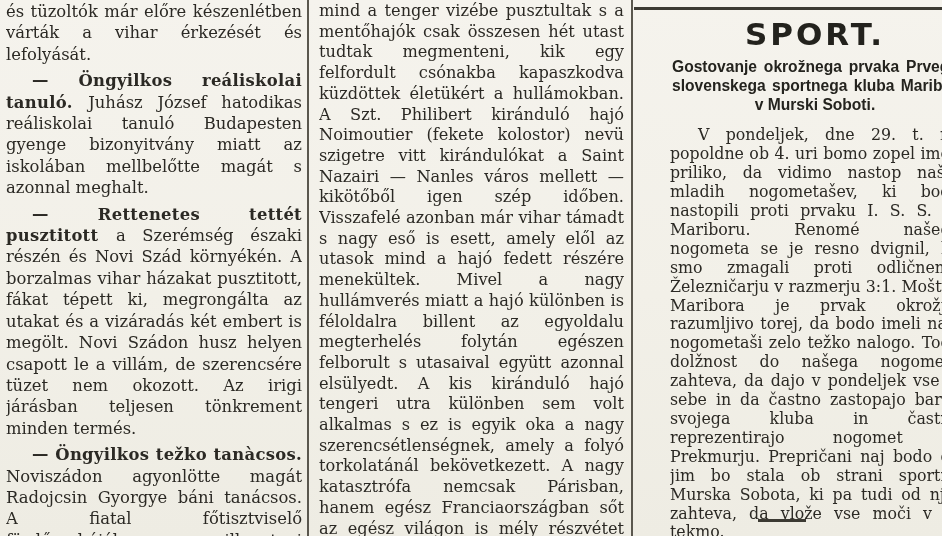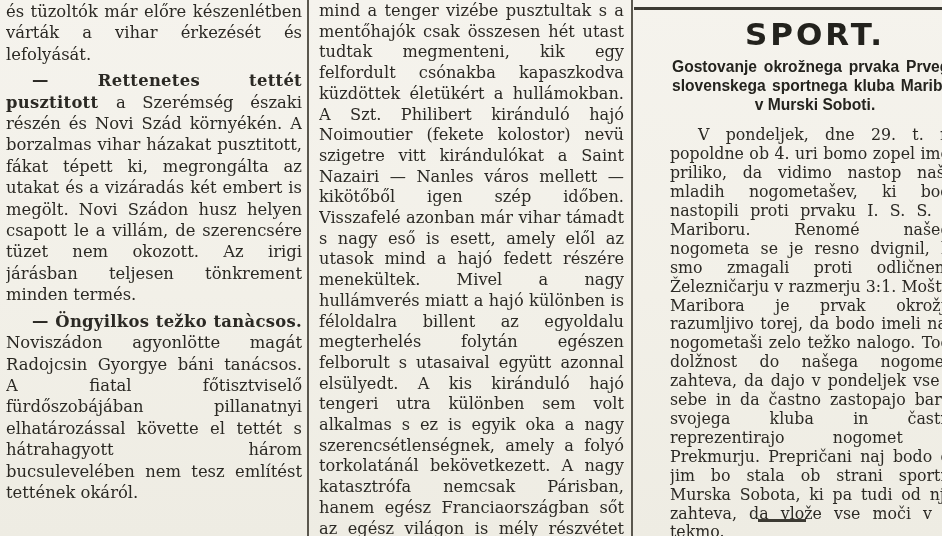--- a/index.html
+++ b/index.html
@@ -41,20 +41,21 @@
   
   .watermark{position:absolute;left:0;top:420px;width:260px;height:116px;pointer-events:none;}
 </style>
 </head>
 <body>
 
 <div class="page">
 
   <div class="col col1">
     <p class="intro">és tüzoltók már előre készenlétben várták a vihar érkezését és lefolyását.</p>
+    <p class="article"><span class="lead">— Öngyilkos reáliskolai tanuló.</span><span>Juhász József hatodikas reáliskolai tanuló Budapesten gyenge bizonyitvány miatt az iskolában mellbelőtte magát s azonnal meghalt.</span></p>
     <p class="article"><span class="lead">— Rettenetes tettét pusztitott</span><span>a Szerémség északi részén és Novi Szád környékén. A borzalmas vihar házakat pusztitott, fákat tépett ki, megrongálta az utakat és a vizáradás két embert is megölt. Novi Szádon husz helyen csapott le a villám, de szerencsére tüzet nem okozott. Az irigi járásban teljesen tönkrement minden termés.</span></p>
     <p class="article"><span class="lead">— Öngyilkos težko tanàcsos.</span><span>Noviszádon agyonlötte magát Radojcsin Gyorgye báni tanácsos. A fiatal főtisztviselő fürdőszobájában pillanatnyi elhatározással követte el tettét s hátrahagyott három bucsulevelében nem tesz említést tettének okáról.</span></p>
   </div>
 
   <div class="vrule vrule1"></div>
 
   <div class="col col2">
     <p>mind a tenger vizébe pusztultak s a mentőhajók csak összesen hét utast tudtak megmenteni, kik egy felfordult csónakba kapaszkodva küzdöttek életükért a hullámokban. A Szt. Philibert kiránduló hajó Noimoutier (fekete kolostor) nevü szigetre vitt kirándulókat a Saint Nazairi — Nanles város mellett — kikötőből igen szép időben. Visszafelé azonban már vihar támadt s nagy eső is esett, amely elől az utasok mind a hajó fedett részére menekültek. Mivel a nagy hullámverés miatt a hajó különben is féloldalra billent az egyoldalu megterhelés folytán egészen felborult s utasaival együtt azonnal elsülyedt. A kis kiránduló hajó tengeri utra különben sem volt alkalmas s ez is egyik oka a nagy szerencsétlenségnek, amely a folyó torkolatánál bekövetkezett. A nagy katasztrófa nemcsak Párisban, hanem egész Franciaországban sőt az egész világon is mély részvétet váltott ki. (Junius 15.)</p>
 
   </div>

